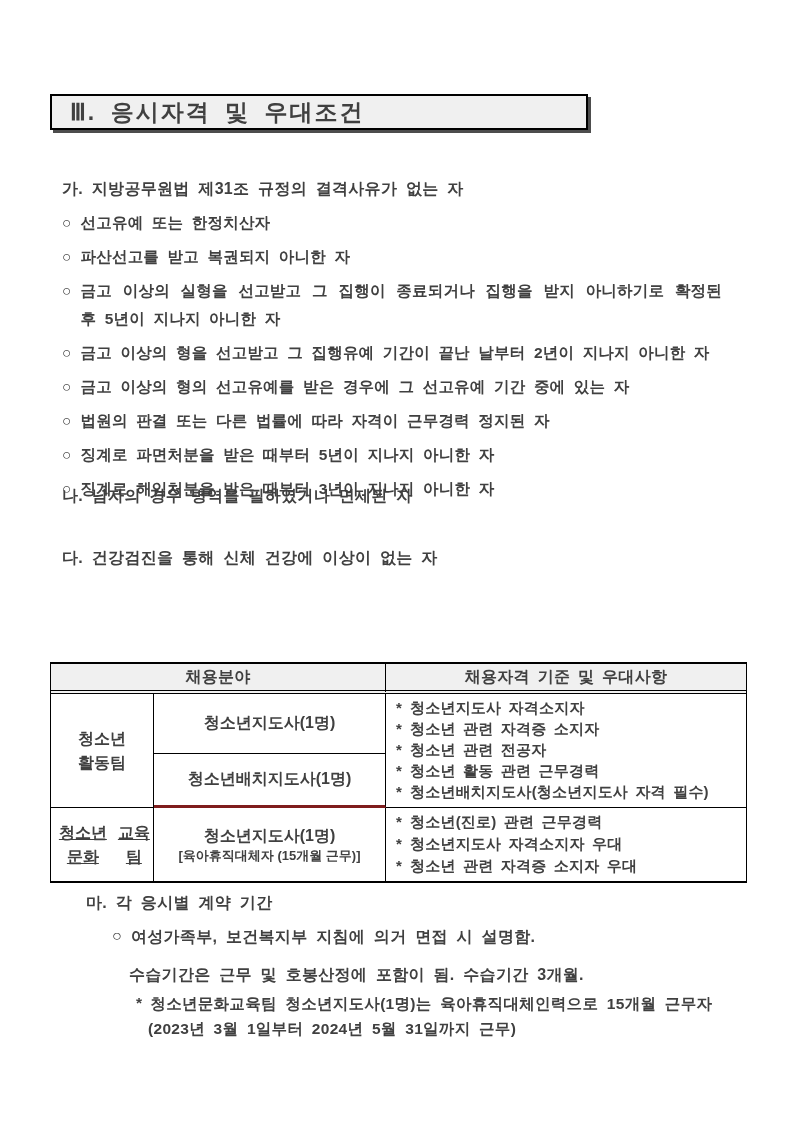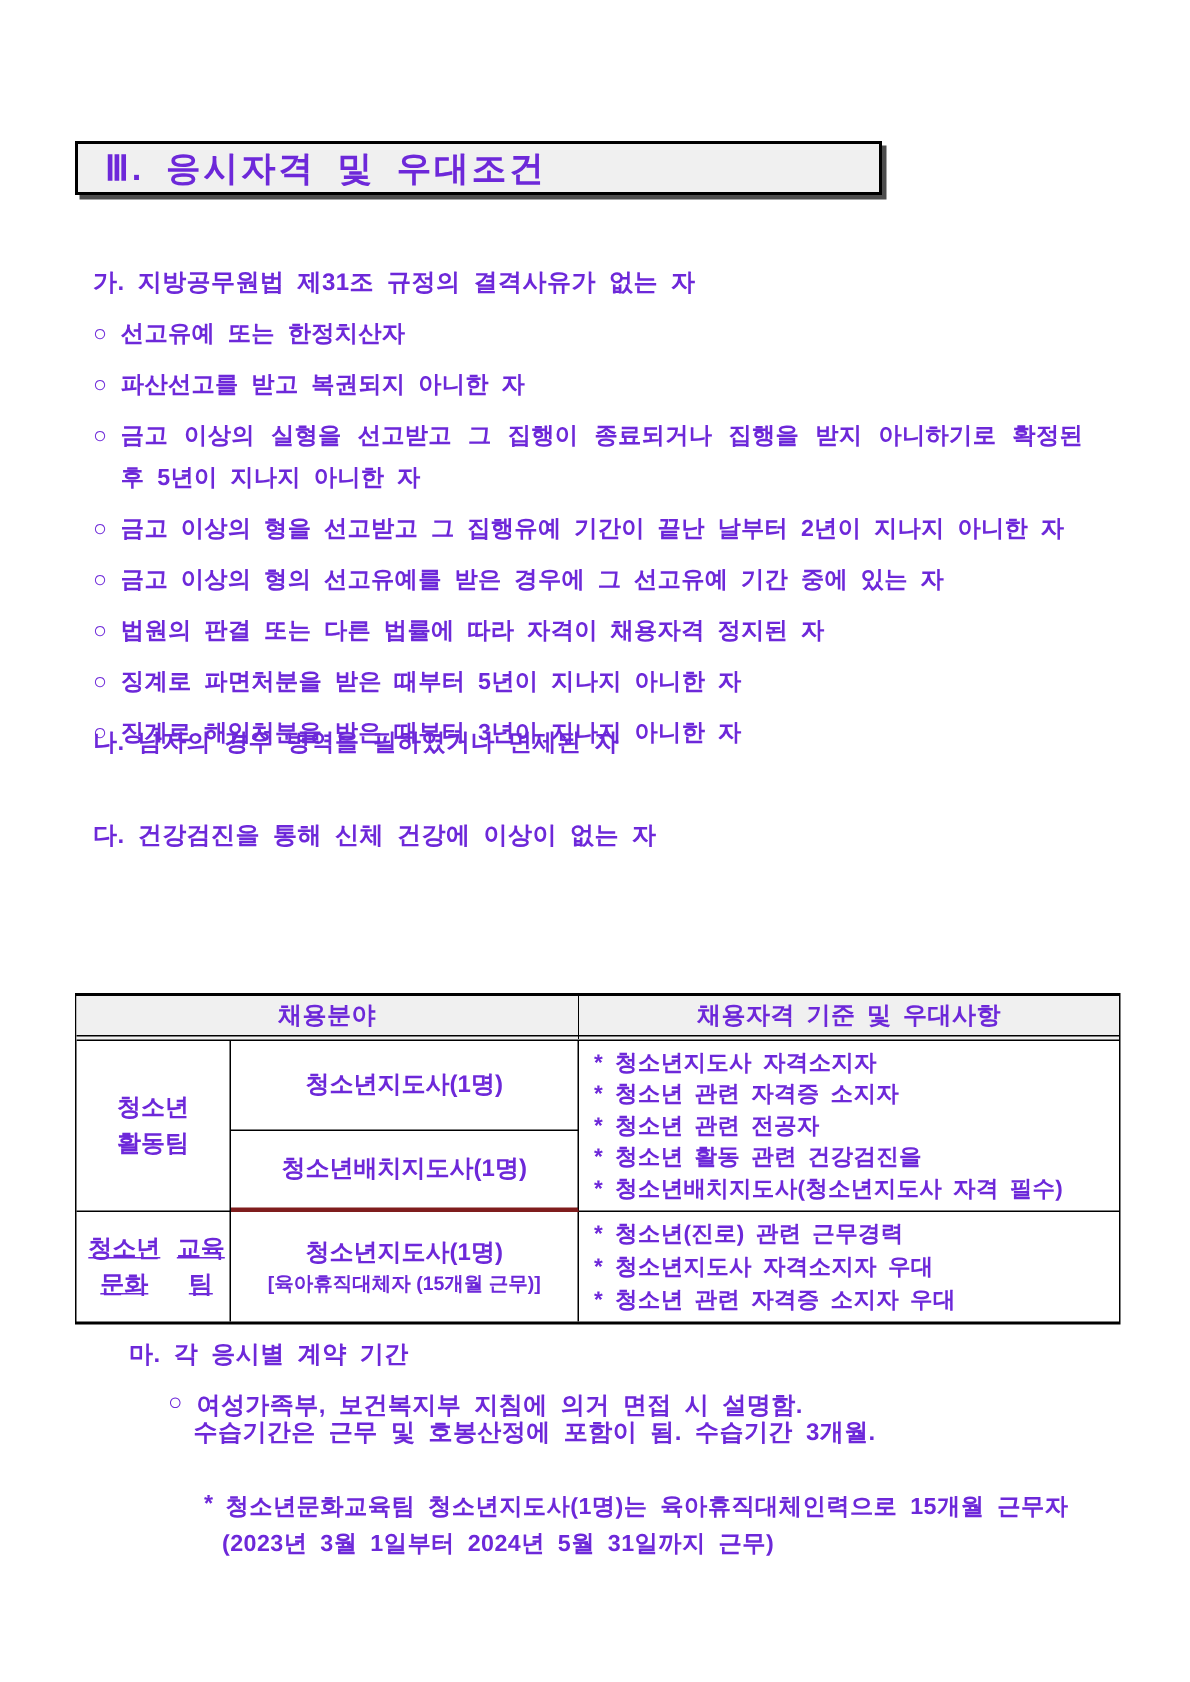--- a/index.html
+++ b/index.html
@@ -1,18 +1,18 @@
 <!DOCTYPE html>
 <html><head>
 <meta charset="utf-8">
 <style>
   html,body { margin:0; padding:0; background:#ffffff; }
   .page {
     position:relative; width:793px; height:1121px; background:#ffffff;
-    font-family:"Liberation Sans", sans-serif; font-weight:700; color:#6d28d9;
+    font-family:"Liberation Sans", sans-serif; font-weight:700; color:#404040;
     overflow:hidden;
   }
 
   
   .title-box {
     position:absolute; left:50px; top:94px; width:538px; height:36px;
     background:#f0f0f0; border:2px solid #000; box-shadow:3px 3px 0 #4d4d4d;
     display:flex; align-items:center; padding-left:18px; box-sizing:border-box;
   }
   .title-box .title-text { font-size:23px; letter-spacing:2px; word-spacing:6px; }
@@ -53,21 +53,21 @@
                height:100%; width:100%; padding:4px 6px 4px 10px; box-sizing:border-box; }
   .crit-line { display:flex; gap:8px; font-size:15px; letter-spacing:0.2px; word-spacing:3px; align-items:baseline; }
   .pos-note { font-size:13px; line-height:18px; }
   .pos-main { line-height:22px; }
 
   
   .sec-ma { position:absolute; left:62px; top:893px; width:700px; }
   .ma-line { position:absolute; white-space:nowrap; font-size:16px; letter-spacing:0.3px; word-spacing:4px;margin-left:24px; }
   .ma-l1 { top:0; left:0; }
   .ma-l2 { top:34px; left:26px; display:flex; gap:9px; }
-  .ma-l3 { top:52px; left:43px;text-align:center; }
+  .ma-l3 { top:72px; left:43px;text-align:center; }
   .ma-l4 { top:101px; left:50px; font-size:15.5px; display:flex; gap:8px; }
   .ma-l5 { top:126px; left:62px; font-size:15.5px; }
 </style>
 </head>
 <body>
 
 <div class="page">
 
   <div class="title-box">
     <span class="title-text">Ⅲ. 응시자격 및 우대조건</span>
@@ -91,21 +91,21 @@
       <div class="list-item">
         <span class="bullet">○</span>
         <span class="li-text">금고 이상의 형을 선고받고 그 집행유예 기간이 끝난 날부터 2년이 지나지 아니한 자</span>
       </div>
       <div class="list-item">
         <span class="bullet">○</span>
         <span class="li-text">금고 이상의 형의 선고유예를 받은 경우에 그 선고유예 기간 중에 있는 자</span>
       </div>
       <div class="list-item">
         <span class="bullet">○</span>
-        <span class="li-text">법원의 판결 또는 다른 법률에 따라 자격이 채용자격 정지된 자</span>
+        <span class="li-text">법원의 판결 또는 다른 법률에 따라 자격이 근무경력 정지된 자</span>
       </div>
       <div class="list-item">
         <span class="bullet">○</span>
         <span class="li-text">징계로 파면처분을 받은 때부터 5년이 지나지 아니한 자</span>
       </div>
       <div class="list-item">
         <span class="bullet">○</span>
         <span class="li-text">징계로 해임처분을 받은 때부터 3년이 지나지 아니한 자</span>
       </div>
     </div>
@@ -143,21 +143,21 @@
         <div class="crit-line">
           <span>*</span>
           <span>청소년 관련 자격증 소지자</span>
         </div>
         <div class="crit-line">
           <span>*</span>
           <span>청소년 관련 전공자</span>
         </div>
         <div class="crit-line">
           <span>*</span>
-          <span>청소년 활동 관련 건강검진을</span>
+          <span>청소년 활동 관련 근무경력</span>
         </div>
         <div class="crit-line">
           <span>*</span>
           <span>청소년배치지도사(청소년지도사 자격 필수)</span>
         </div>
       </div>
     </div>
 
     <div class="cell team2">
       <span>청소년문화</span>

